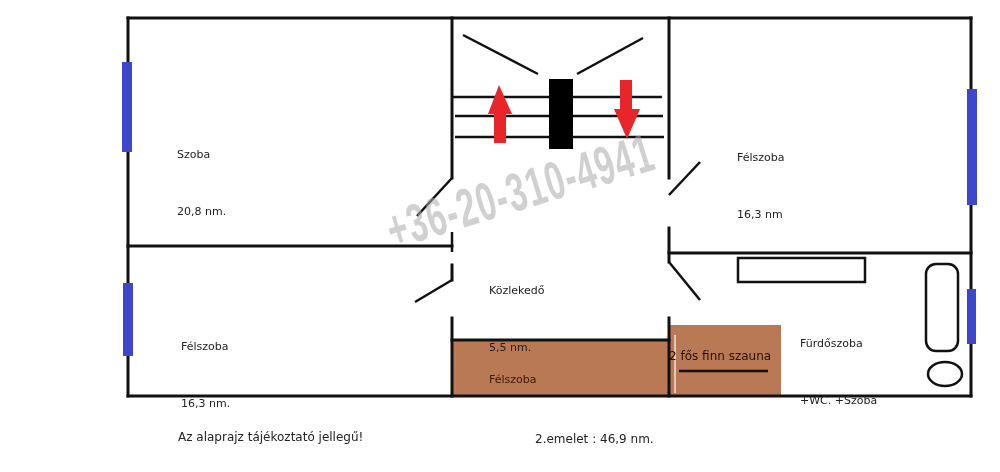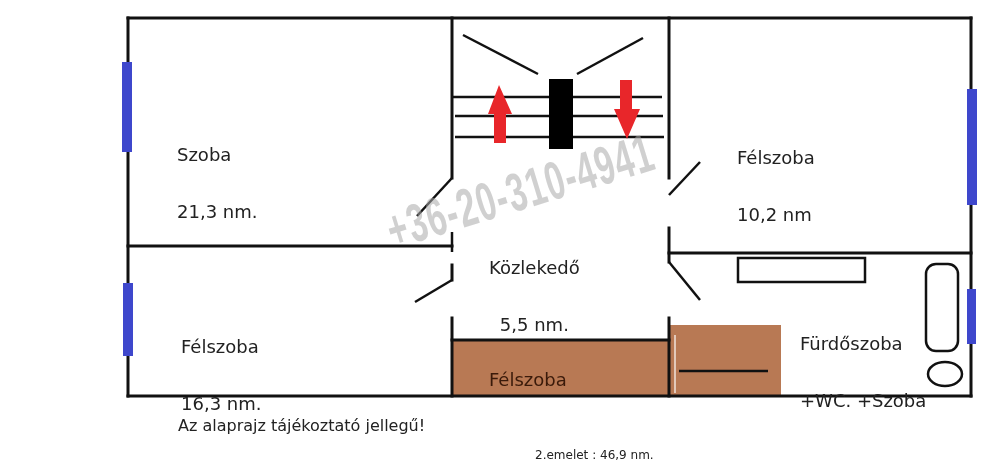--- a/index.html
+++ b/index.html
@@ -1,18 +1,18 @@
 <!DOCTYPE html>
 <html><head>
 <meta charset="utf-8">
 <style>
   html,body{margin:0;padding:0;background:#fff;}
   body{width:1000px;height:472px;position:relative;overflow:hidden;font-family:"DejaVu Sans","Liberation Sans",sans-serif;}
   #plan{position:absolute;left:0;top:0;width:1000px;height:472px;}
-  .label{position:absolute;font-size:18px;line-height:19px;color:#222;white-space:pre;}
+  .label{position:absolute;font-size:11px;line-height:19px;color:#222;white-space:pre;}
   .label span{display:block;}
   .window{position:absolute;background:#3e47cc;}
   .watermark{position:absolute;left:388px;top:200px;font-family:"Liberation Sans",sans-serif;font-weight:bold;font-size:54px;color:rgba(170,170,170,0.55);transform:rotate(-17deg) scaleX(0.62);transform-origin:left center;letter-spacing:2px;white-space:nowrap;}
   .brown{position:absolute;background:#b87954;}
 </style>
 </head>
 <body>
 
 <div id="plan">
 
@@ -75,36 +75,37 @@
 
   <div class="window" style="left:122px;top:62px;width:10px;height:90px;"></div>
   <div class="window" style="left:123px;top:283px;width:10px;height:73px;"></div>
   <div class="window" style="left:967px;top:89px;width:10px;height:116px;"></div>
   <div class="window" style="left:967px;top:289px;width:9px;height:55px;"></div>
 
   <div class="watermark">+36-20-310-4941</div>
 
   <div class="label" style="left:177px;top:107px;">
     <span>Szoba</span>
-    <span>21,3 nm.</span>
+    <span>20,8 nm.</span>
   </div>
   <div class="label" style="left:737px;top:110px;">
     <span>Félszoba</span>
-    <span>10,2 nm</span>
+    <span>16,3 nm</span>
   </div>
-  <div class="label" style="left:489px;top:220px;text-align:center;">
+  <div class="label" style="left:489px;top:243px;">
     <span>Közlekedő</span>
     <span>5,5 nm.</span>
   </div>
   <div class="label" style="left:181px;top:299px;">
     <span>Félszoba</span>
     <span>16,3 nm.</span>
   </div>
   <div class="label" style="left:800px;top:296px;">
     <span>Fürdőszoba</span>
     <span>+WC. +Szoba</span>
   </div>
 
   <div class="label" style="left:489px;top:370px;color:#3a1a0a;">Félszoba</div>
+  <div class="label" style="left:669px;top:347px;color:#2a0f05;font-size:12px;">2 fős finn szauna</div>
 
-  <div class="label" style="left:178px;top:416px;font-size:16px;">Az alaprajz tájékoztató jellegű!</div>
-  <div class="label" style="left:535px;top:446px;font-size:12px;">2.emelet : 46,9 nm.</div>
+  <div class="label" style="left:178px;top:428px;font-size:12px;">Az alaprajz tájékoztató jellegű!</div>
+  <div class="label" style="left:535px;top:430px;font-size:12px;">2.emelet : 46,9 nm.</div>
 </div>
 
 </body></html>

